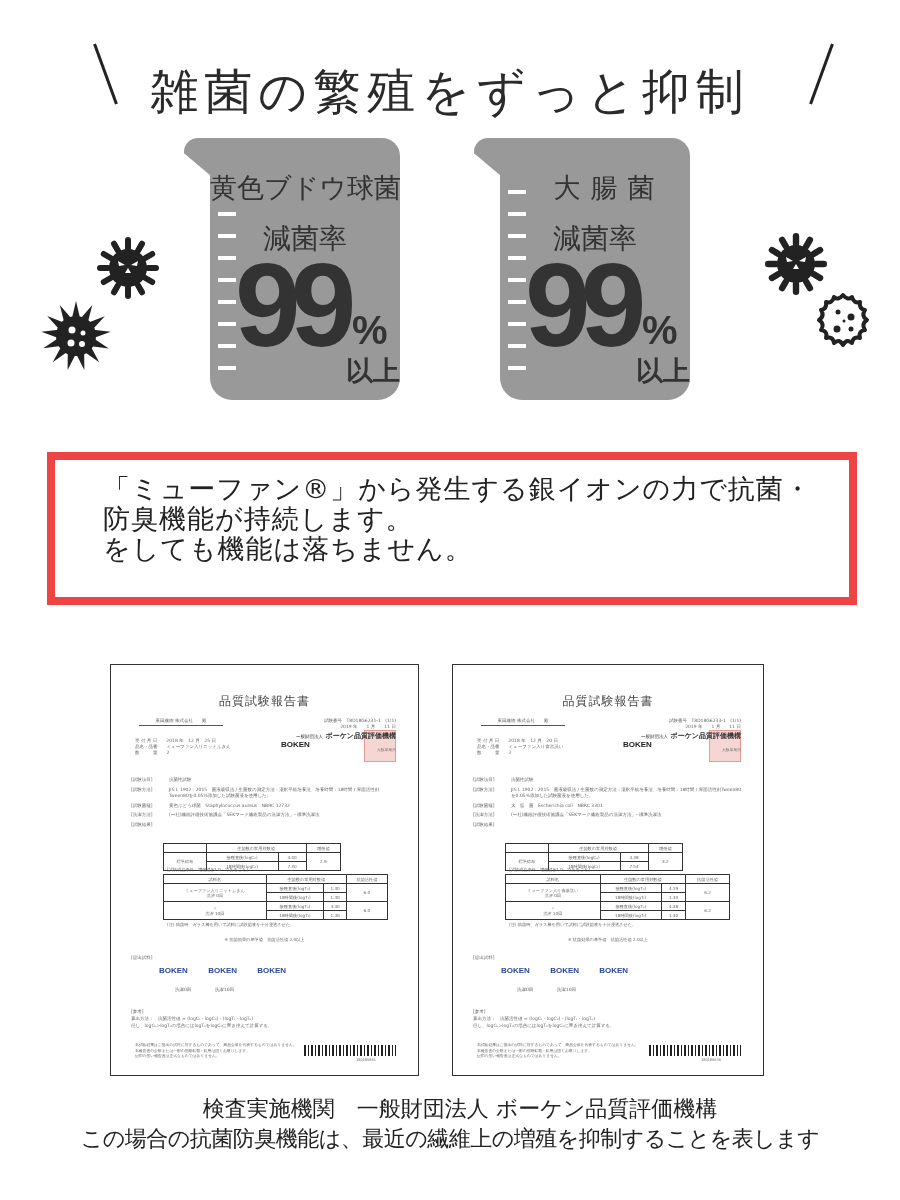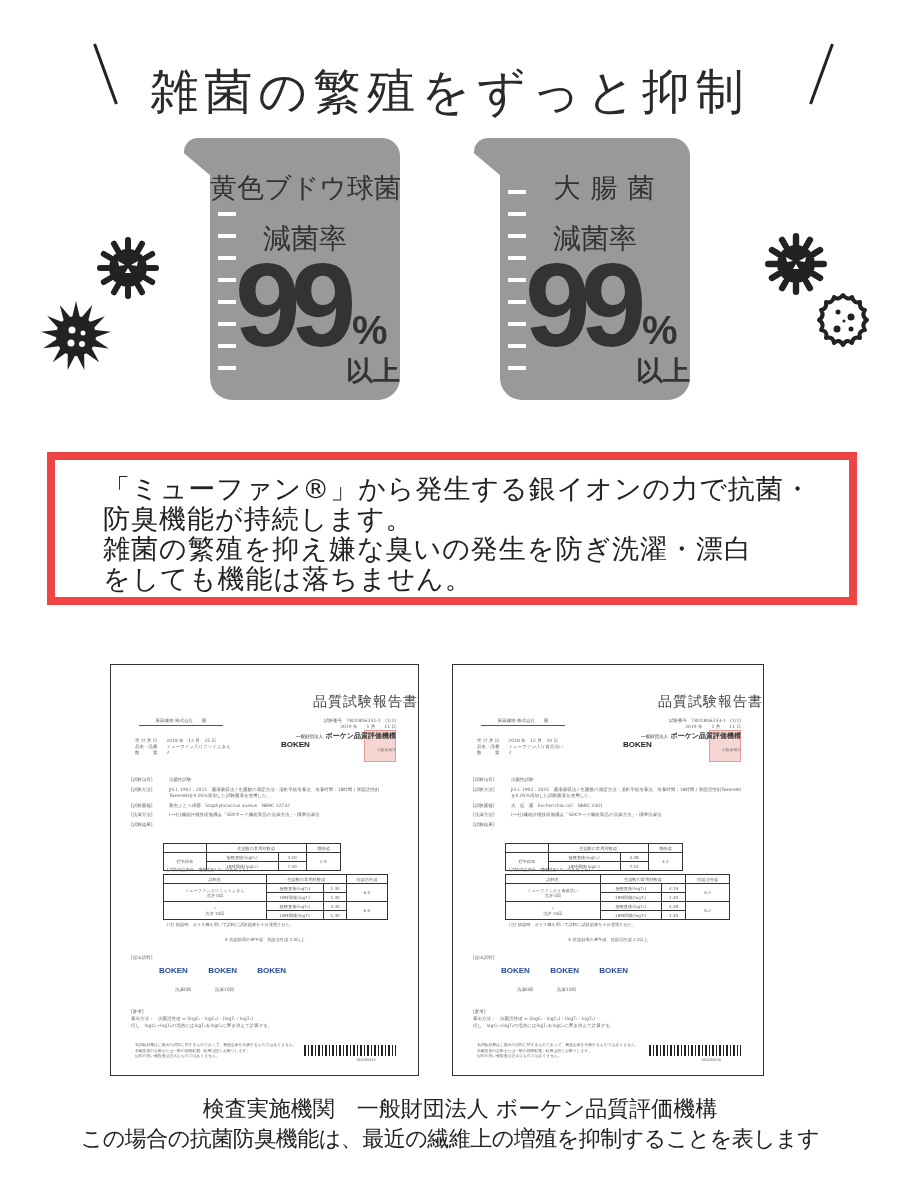--- a/index.html
+++ b/index.html
@@ -44,22 +44,22 @@
           border:8px solid #ef4444; box-sizing:border-box; }
   .desc p { margin:0; position:absolute; left:48px; top:14px; font-size:27px; line-height:30px;
             color:#222; letter-spacing:1px; }
   .desc p span { display:block; white-space:nowrap; }
 
   
   .report { position:absolute; top:664px; width:309px; height:412px; border:1px solid #333;
             background:#fff; box-sizing:border-box; overflow:hidden; }
   #report-left  { left:110px; }
   #report-right { left:452px; width:312px; }
-  .report .rtitle { position:absolute; top:28px; left:0; width:100%; text-align:right;
-                    font-family:Liberation Mono, monospace; font-size:14px; color:#444; letter-spacing:1px; }
+  .report .rtitle { position:absolute; top:28px; left:0; width:100%; text-align:center;
+                    font-family:Liberation Mono, monospace; font-size:12px; color:#444; letter-spacing:1px; }
   .report .client { position:absolute; top:53px; left:28px; width:84px; font-size:4.5px; color:#666;
                     border-bottom:1px solid #555; padding-bottom:2px; text-align:center; }
   .report .meta  { position:absolute; top:53px; right:22px; font-size:4.5px; color:#666; text-align:right; line-height:6px; }
   .report .org   { position:absolute; top:66px; right:22px; font-size:7px; color:#333; font-weight:bold; }
   .report .org small { font-size:4.5px; font-weight:normal; }
   .report .boken { position:absolute; top:75px; left:170px; font-family:"Liberation Sans", sans-serif;
                    font-weight:bold; font-size:8px; color:#222; }
   .report .stamp { position:absolute; top:65px; right:22px; width:30px; height:30px;
                    background:rgba(220,90,80,0.25); border:1px solid rgba(200,70,60,0.4); }
   .report .addr  { position:absolute; top:82px; right:22px; font-size:3.8px; color:#777; text-align:right; line-height:5px; }
@@ -231,21 +231,20 @@
   <div class="rate-label">減菌率</div>
   <div class="pct">99</div>
   <div class="pct-sign">%</div>
   <div class="over">以上</div>
 </div>
 
 <div class="desc">
   <p>
     <span>「ミューファン®」から発生する銀イオンの力で抗菌・</span>
     <span>防臭機能が持続します。</span>
-    <span>雑菌の繁殖を抑え嫌な臭いの発生を防ぎ洗濯・漂白</span>
     <span>をしても機能は落ちません。</span>
   </p>
 </div>
 
 <div class="report" id="report-left">
   <div class="rtitle">品質試験報告書</div>
   <div class="client">東田繊物 株式会社　　殿</div>
   <div class="meta">
     <div>試験番号　T8D18G6231-1　(1/1)</div>
     <div>2019 年　　1 月　　11 日</div>

